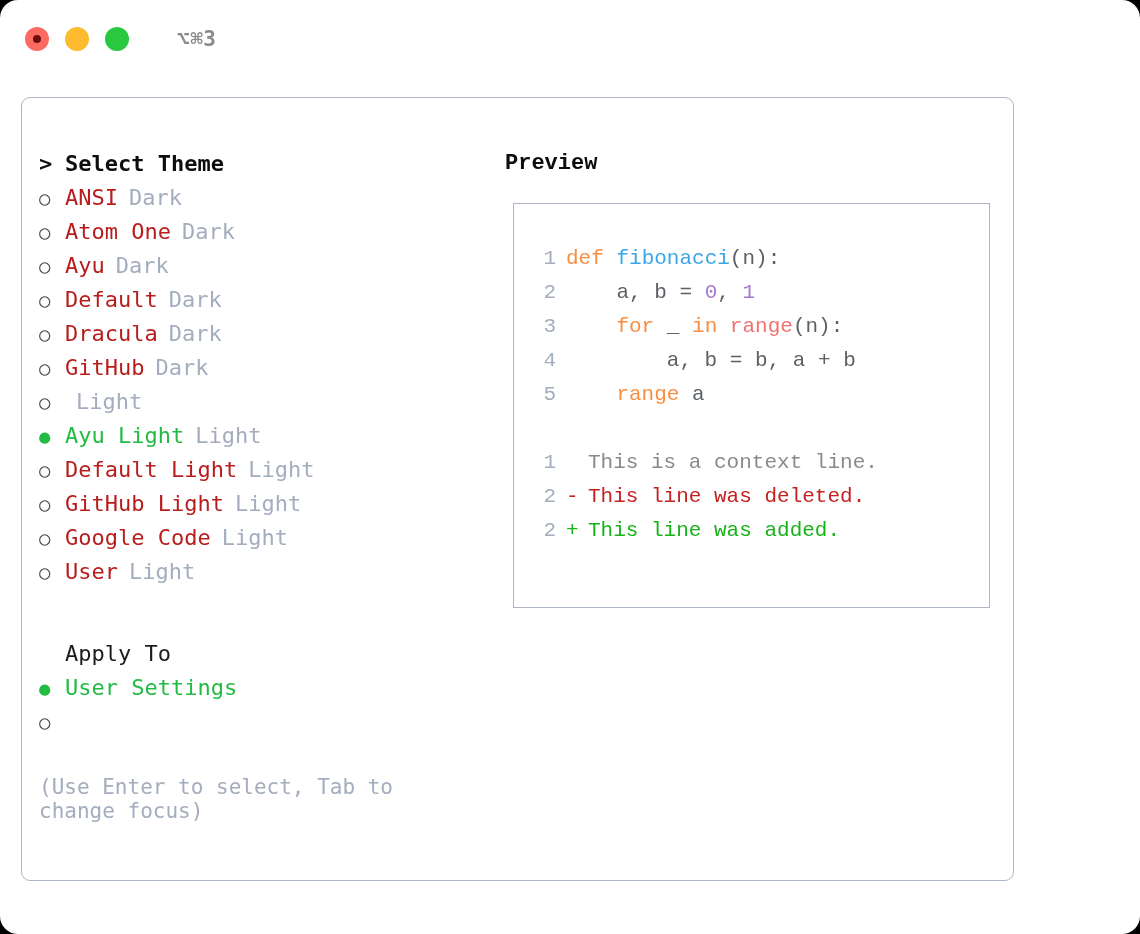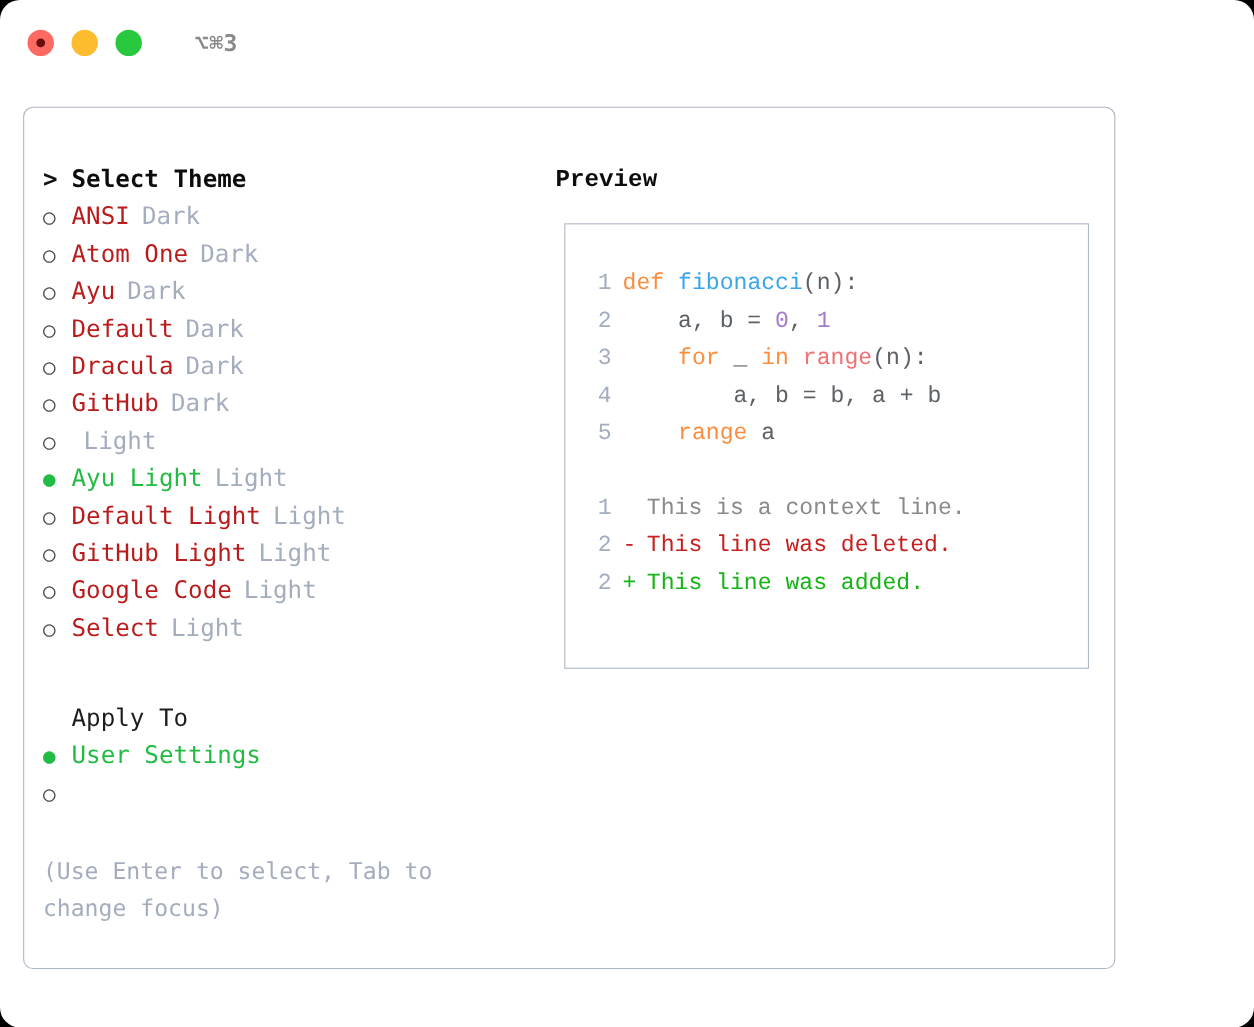--- a/index.html
+++ b/index.html
@@ -126,21 +126,21 @@
   .row-tag {
     color: #a3adbd;
     margin-left: 11px;
   }
 
   .section-gap { height: 48px; }
 
   #hint-text {
     margin-top: 36px;
     font-size: 21px;
-    line-height: 34px;
+    line-height: 24px;
     color: #a3adbd;
     width: 405px;
   }
 
   
   #right-col {
     flex: 1 1 auto;
     padding: 49px 0 0 0;
     position: relative;
     font-family: Liberation Mono, monospace;
@@ -274,21 +274,21 @@
               <span class="row-label">GitHub Light</span>
               <span class="row-tag">Light</span>
             </div>
             <div class="list-row">
               <span class="marker">○</span>
               <span class="row-label">Google Code</span>
               <span class="row-tag">Light</span>
             </div>
             <div class="list-row">
               <span class="marker">○</span>
-              <span class="row-label">Select</span>
+              <span class="row-label">User</span>
               <span class="row-tag">Light</span>
             </div>
           </div>
 
         <div class="section-gap"></div>
 
         <div class="list-row">
           <span class="marker blank">○</span>
           <span class="row-label section">Apply To</span>
         </div>

